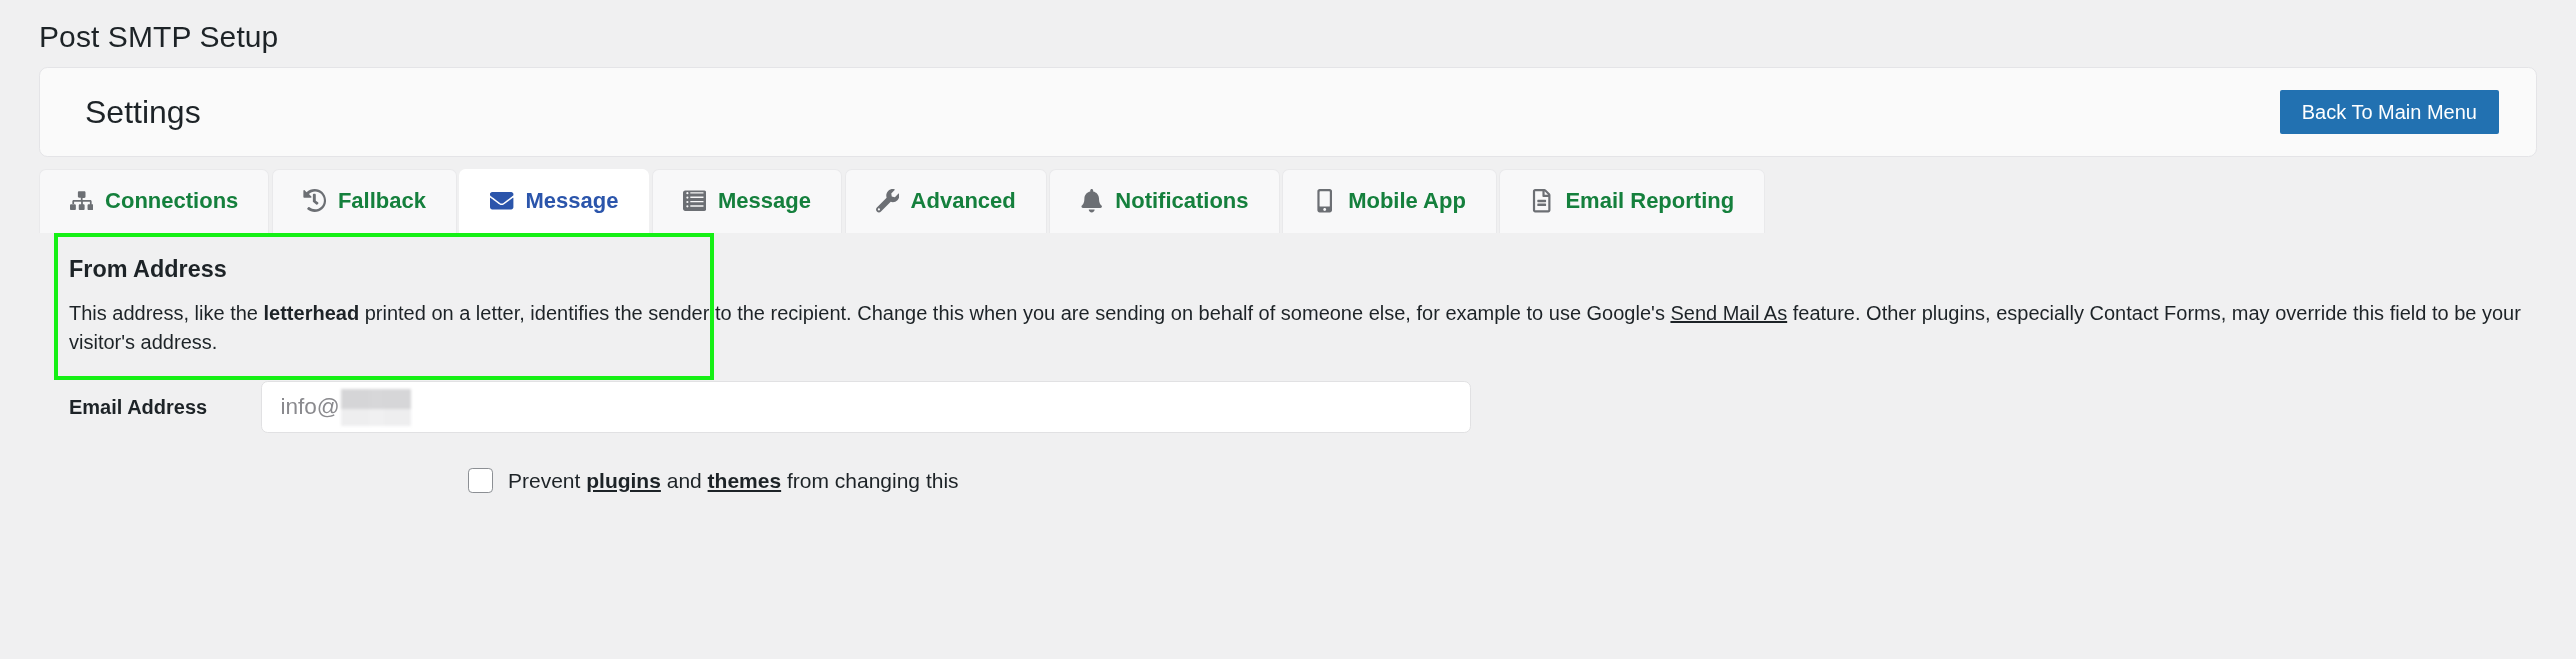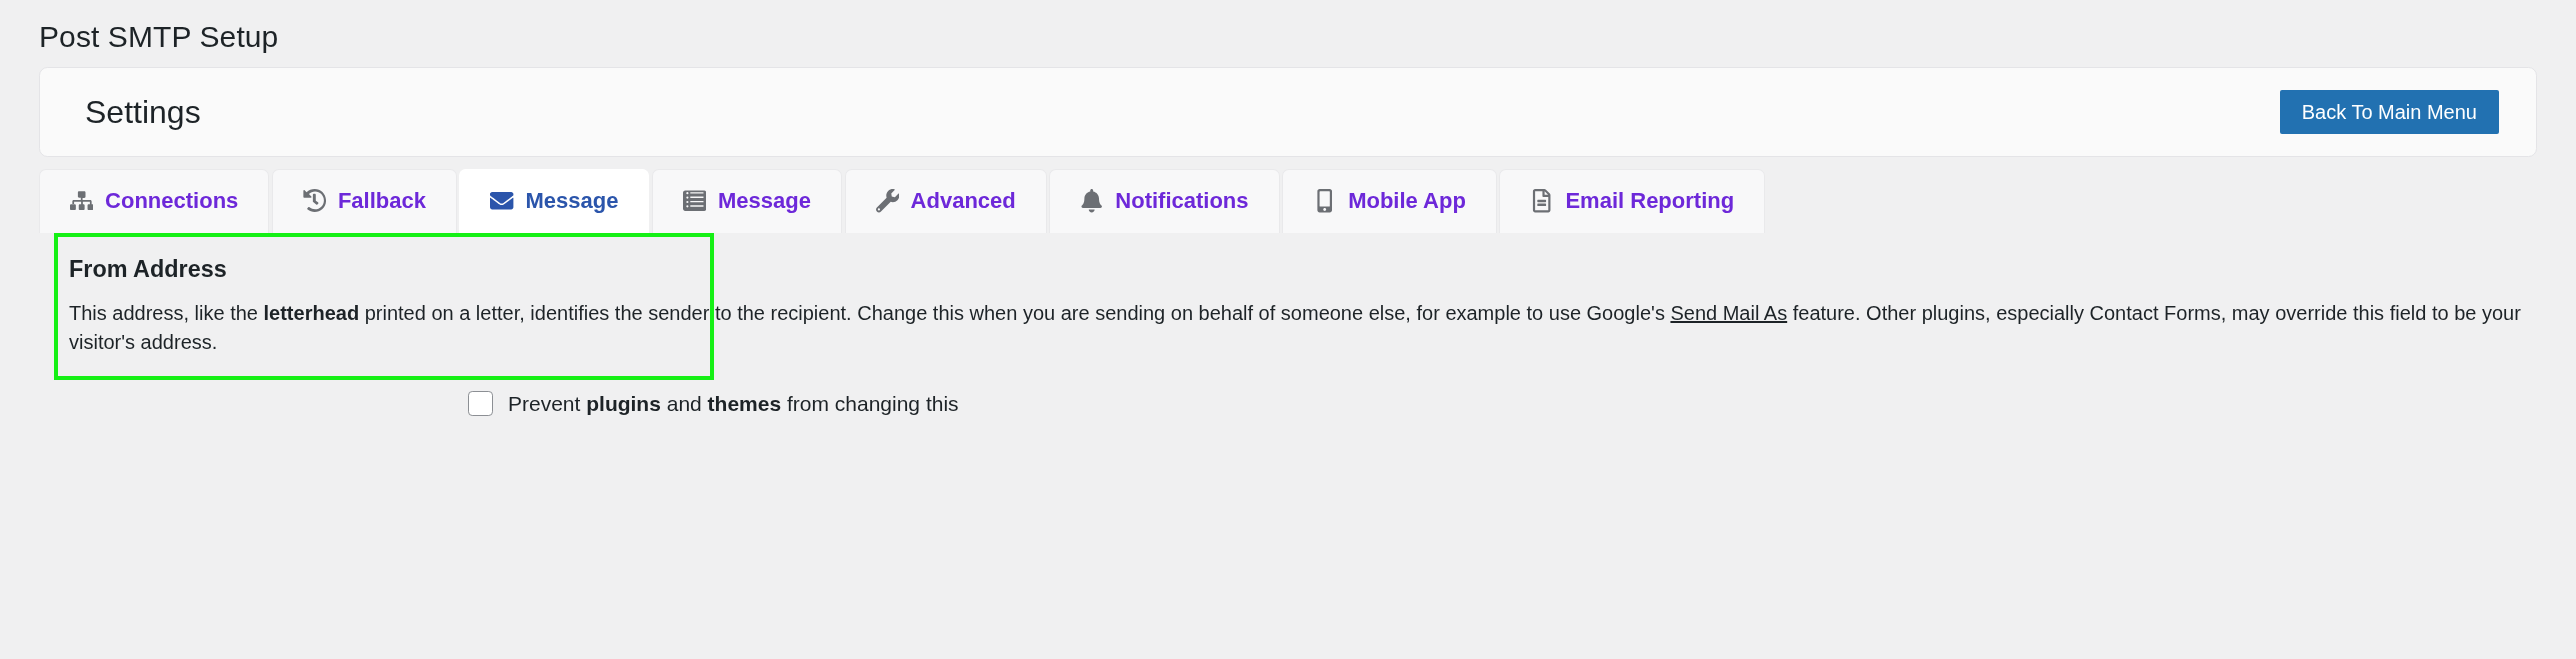--- a/index.html
+++ b/index.html
@@ -80,21 +80,21 @@
     border-bottom: none;
     border-radius: 6.7px 6.7px 0 0;
     height: 64px;
     display: flex;
     align-items: center;
     gap: 11.7px;
     padding: 0 30px;
     box-sizing: border-box;
     font-size: 22px;
     font-weight: bold;
-    color: #6d28d9;
+    color: #15803d;
     cursor: pointer;
     margin-right: 2.5px;
     white-space: nowrap;
     user-select: none;
   }
   .tab.active {
     background: #ffffff;
     color: #2b55ab;
     border-color: #ffffff;
   }
@@ -218,21 +218,21 @@
     background: #ffffff;
     box-sizing: border-box;
     cursor: pointer;
   }
   .checkbox-label {
     font-size: 21px;
     color: #1d2327;
     line-height: 1;
     cursor: pointer;
   }
-  .checkbox-label b { font-weight: bold; }
+  .checkbox-label b { font-weight: bold; text-decoration: underline; }
 </style>
 </head>
 <body>
 
 <div class="page">
 
   <h1 class="page-title">Post SMTP Setup</h1>
 
   <div class="settings-card">
     <div class="settings-title">Settings</div>
@@ -318,20 +318,27 @@
   <div class="content">
 
     <div class="highlight-box"></div>
 
     <h2 class="section-title">From Address</h2>
 
     <div class="section-desc">
       <span>This address, like the </span><b>letterhead</b><span> printed on a letter, identifies the sender to the recipient. Change this when you are sending on behalf of someone else, for example to use Google's </span><a href="#">Send Mail As</a><span> feature. Other plugins, especially Contact Forms, may override this field to be your visitor's address.</span>
     </div>
 
+    <div class="field-row">
+      <div class="field-label">Email Address</div>
+      <div class="field-input">
+        <span class="value-visible">info@</span>
+          <span class="redaction"></span>
+      </div>
+    </div>
 
     <div class="checkbox-row">
       <div class="checkbox"></div>
       <div class="checkbox-label">
         <span>Prevent </span><b>plugins</b><span> and </span><b>themes</b><span> from changing this</span>
       </div>
     </div>
 
   </div>
 

